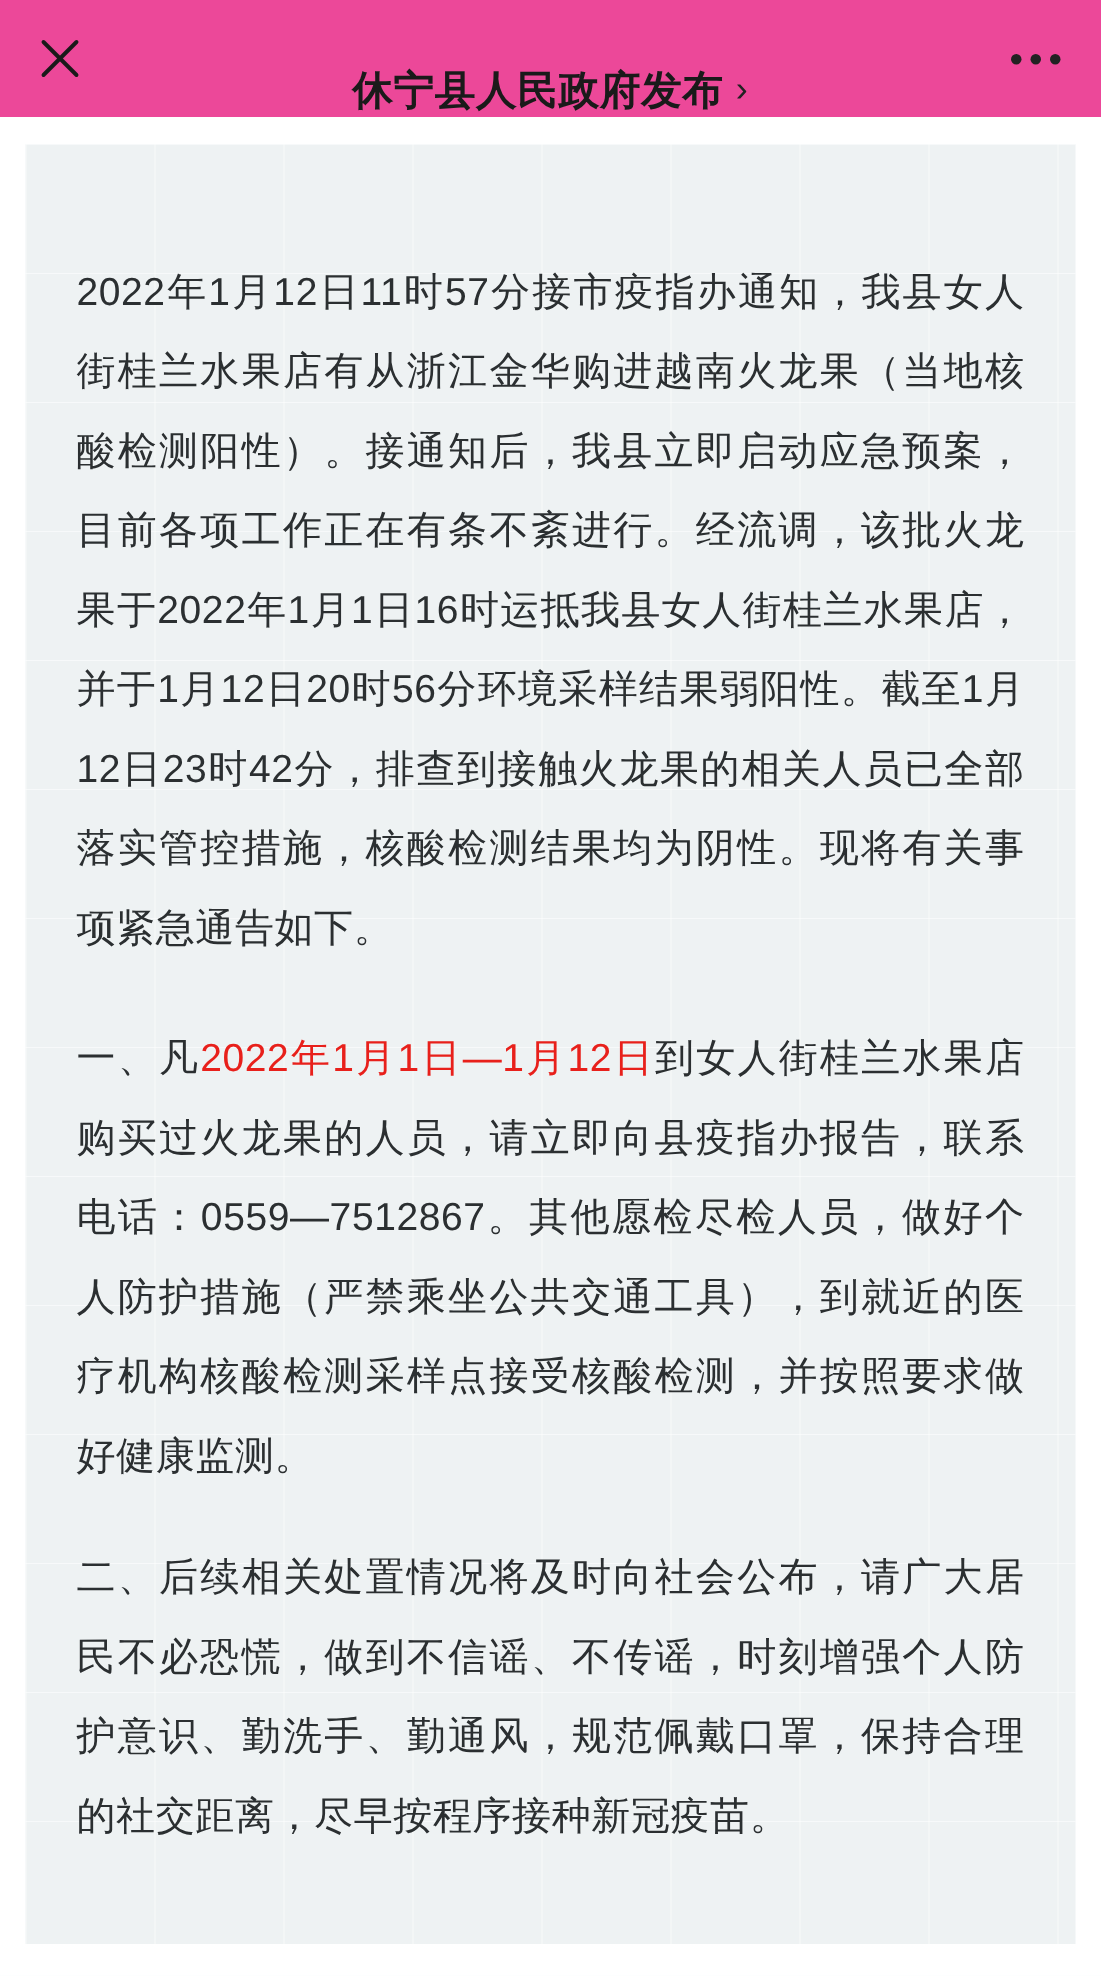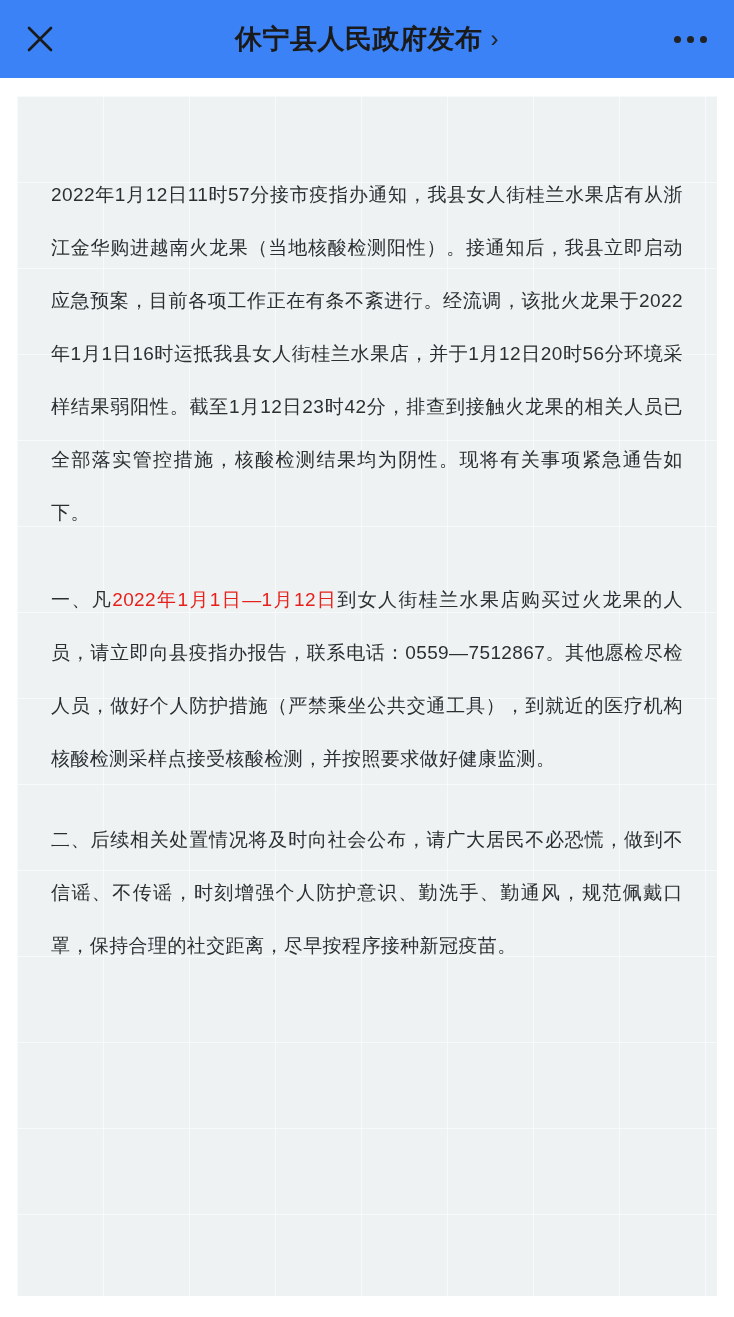--- a/index.html
+++ b/index.html
@@ -18,22 +18,22 @@
     width: 734px;
     height: 1317px;
     background: #ffffff;
     box-sizing: border-box;
   }
   
   .header {
     position: relative;
     height: 78px;
     display: flex;
-    align-items: center;
-    background: #3b82f6;
+    align-items: flex-end;
+    background: #ec4899;
   }
   .close-btn {
     position: absolute;
     left: 18px;
     top: 50%;
     transform: translateY(-50%);
     width: 44px;
     height: 44px;
     display: flex;
     align-items: center;
@@ -88,21 +88,21 @@
     background: #eef2f3;
     background-image:
       linear-gradient(to right, rgba(255,255,255,0.55) 1px, transparent 1px),
       linear-gradient(to bottom, rgba(255,255,255,0.55) 1px, transparent 1px);
     background-size: 86px 86px;
     padding: 72px 34px 28px 34px;
     box-sizing: border-box;
     min-height: 1200px;
   }
   .para {
-    font-size: 19px;
+    font-size: 26px;
     line-height: 53px;
     color: #2b2f31;
     text-align: justify;
     letter-spacing: 0.4px;
     margin: 0 0 28px 0;
     text-indent: 0;
   }
   .para.first { margin-bottom: 34px; }
   .para .hl {
     color: #e8201b;

